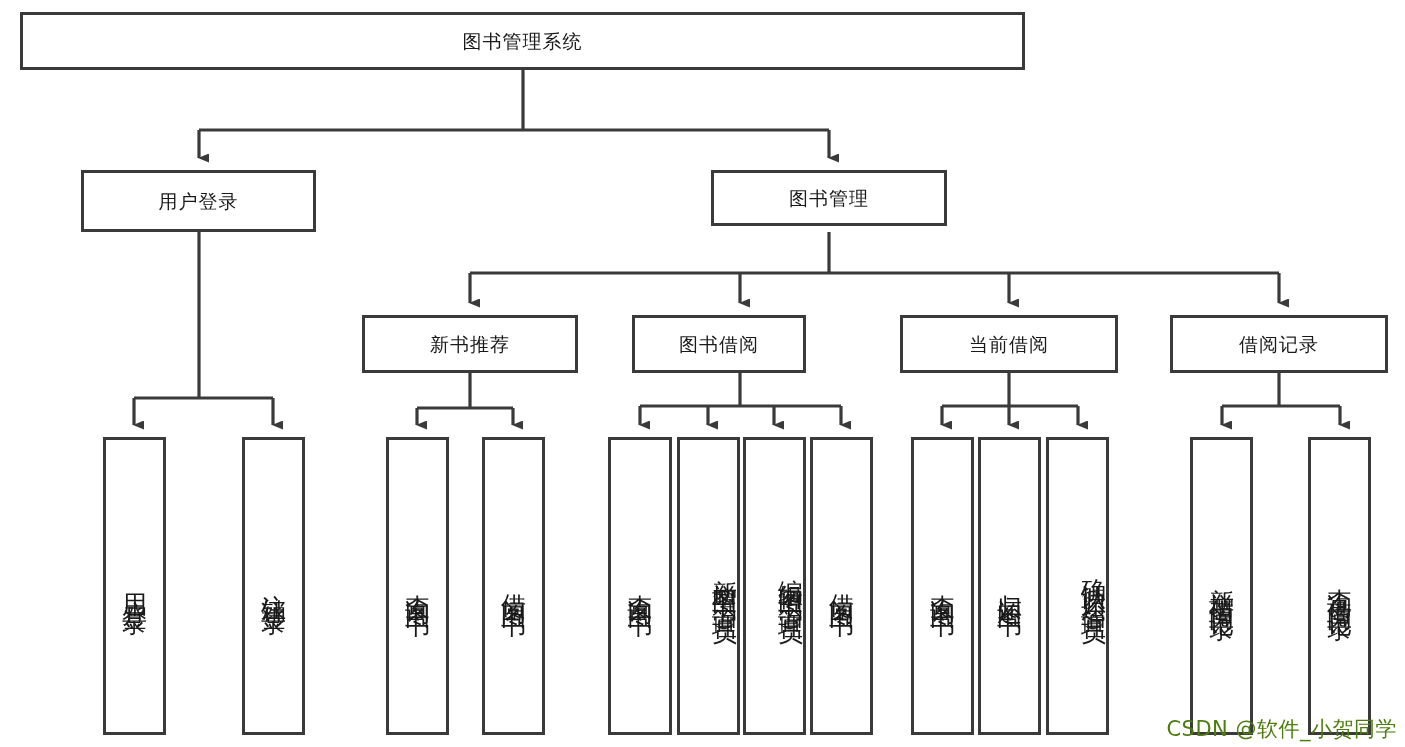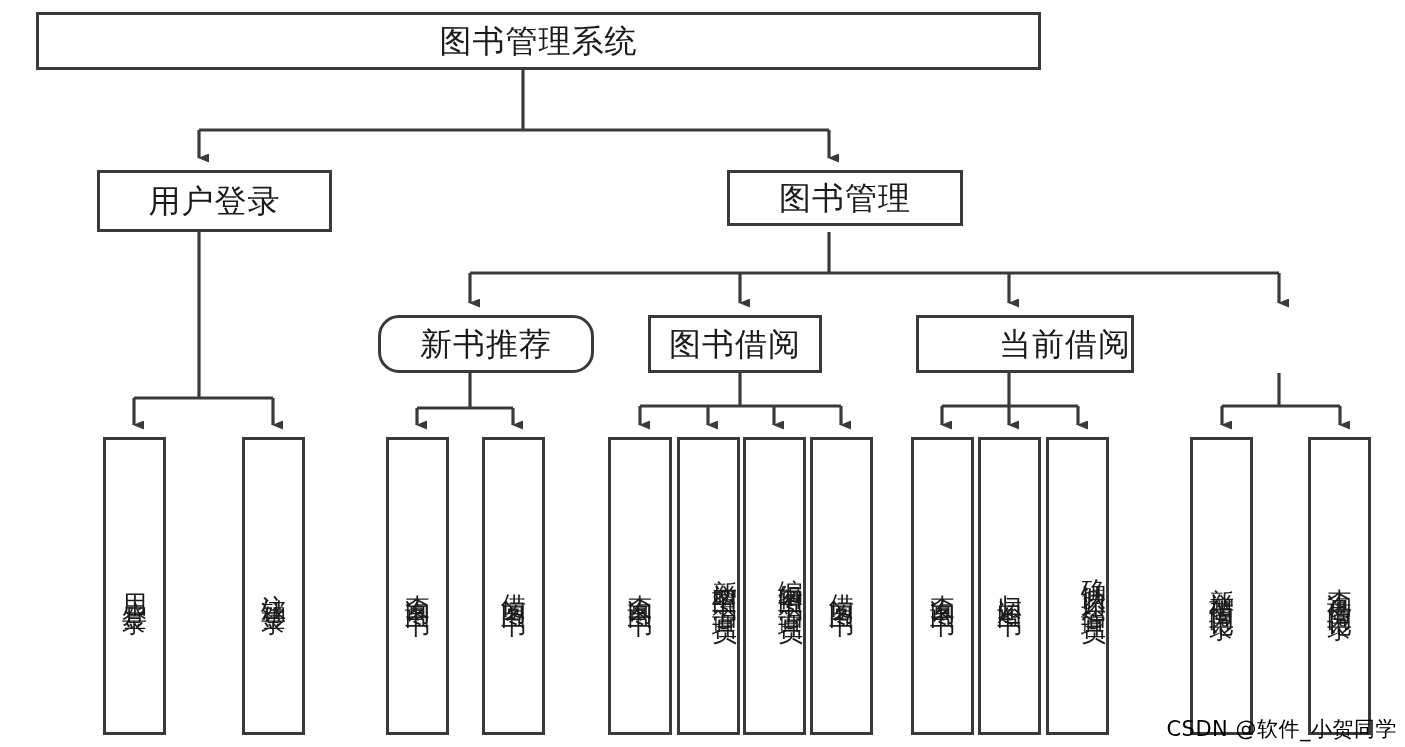--- a/index.html
+++ b/index.html
@@ -31,24 +31,23 @@
     position: absolute;
     box-sizing: border-box;
     background: #ffffff;
     border: 3px solid #3a3a3a;
     display: flex;
     align-items: center;
     justify-content: center;
     color: #1a1a1a;
   }
   .node.h {
-    font-size: 32px;
+    font-size: 19px;
     letter-spacing: 1px;
     line-height: 1.2;
-    margin-left: 16px;
   }
   .node.v {
     writing-mode: vertical-rl;
     text-orientation: upright;
     font-size: 25px;
     letter-spacing: 6px;
     line-height: 1.0;
     padding-top: 4px;
     padding-bottom: 4px;
   }
@@ -57,21 +56,21 @@
   }
   .node-label {
     display: block;
     white-space: pre;
   }
   .watermark {
     position: absolute;
     right: 8px;
     bottom: 4px;
     font-size: 21px;
-    color: #000000;
+    color: #4d7c0f;
     letter-spacing: 0.5px;
     white-space: nowrap;
   }
 </style>
 </head>
 <body>
 
 <div id="canvas">
 
   <svg class="edges" viewBox="0 0 1405 747" xmlns="http://www.w3.org/2000/svg">
@@ -128,28 +127,31 @@
     <span class="node-label">图书管理系统</span>
   </div>
 
   <div class="node h" style="left:81px; top:170px; width:235px; height:62px;">
     <span class="node-label">用户登录</span>
   </div>
   <div class="node h" style="left:711px; top:170px; width:236px; height:56px;">
     <span class="node-label">图书管理</span>
   </div>
 
-  <div class="node h" style="left:362px; top:315px; width:216px; height:58px;border-radius:21px;">
+  <div class="node h" style="left:362px; top:315px; width:216px; height:58px;">
     <span class="node-label">新书推荐</span>
   </div>
   <div class="node h" style="left:632px; top:315px; width:174px; height:58px;">
     <span class="node-label">图书借阅</span>
   </div>
-  <div class="node h" style="left:900px; top:315px; width:218px; height:58px;justify-content:flex-end;">
+  <div class="node h" style="left:900px; top:315px; width:218px; height:58px;">
     <span class="node-label">当前借阅</span>
+  </div>
+  <div class="node h" style="left:1170px; top:315px; width:218px; height:58px;">
+    <span class="node-label">借阅记录</span>
   </div>
 
   <div class="node v" style="left:103px; top:437px; width:63px; height:298px;">
     <span class="node-label">用户登录</span>
   </div>
   <div class="node v" style="left:242px; top:437px; width:63px; height:298px;">
     <span class="node-label">注销登录</span>
   </div>
 
   <div class="node v" style="left:386px; top:437px; width:63px; height:298px;">

